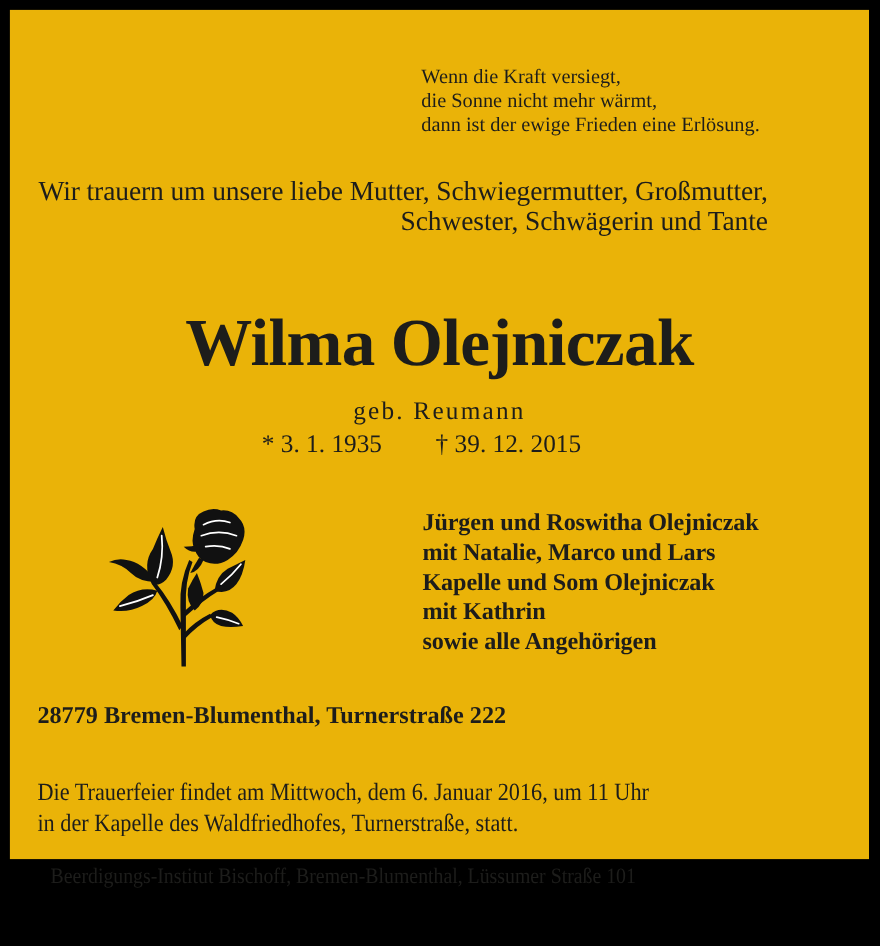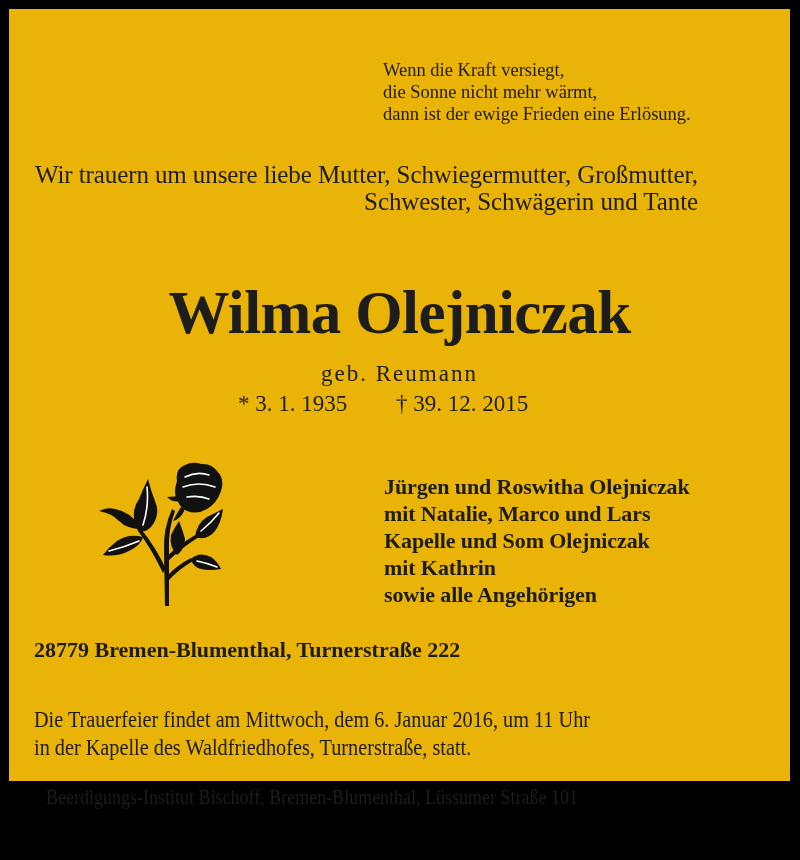--- a/index.html
+++ b/index.html
@@ -25,21 +25,21 @@
     }
     .maiden {
       left: 0; width: 781px; text-align: center; top: 352px;
       font-size: 23px; letter-spacing: 2px; line-height: 26px;
     }
     .dates { top: 382px; font-size: 23px; line-height: 26px; }
     .born { left: 229px; }
     .died { left: 387px; }
     .rose { left: 80px; top: 442px; width: 140px; height: 160px; }
     .family {
-      left: 375px; top: 464px; font-size: 22px; font-weight: bold; line-height: 27px;
+      left: 375px; top: 452px; font-size: 22px; font-weight: bold; line-height: 27px;
       letter-spacing: -0.1px;
     }
     .address { left: 25px; top: 628px; font-size: 22px; line-height: 26px; font-weight: bold; }
     .service {
       left: 25px; top: 697px; font-size: 22.5px; line-height: 28px;
       transform: scaleX(0.9); transform-origin: left top;
     }
     .footer {
       left: 37px; top: 776px; font-size: 20px; line-height: 24px;
       transform: scaleX(0.9); transform-origin: left top;

